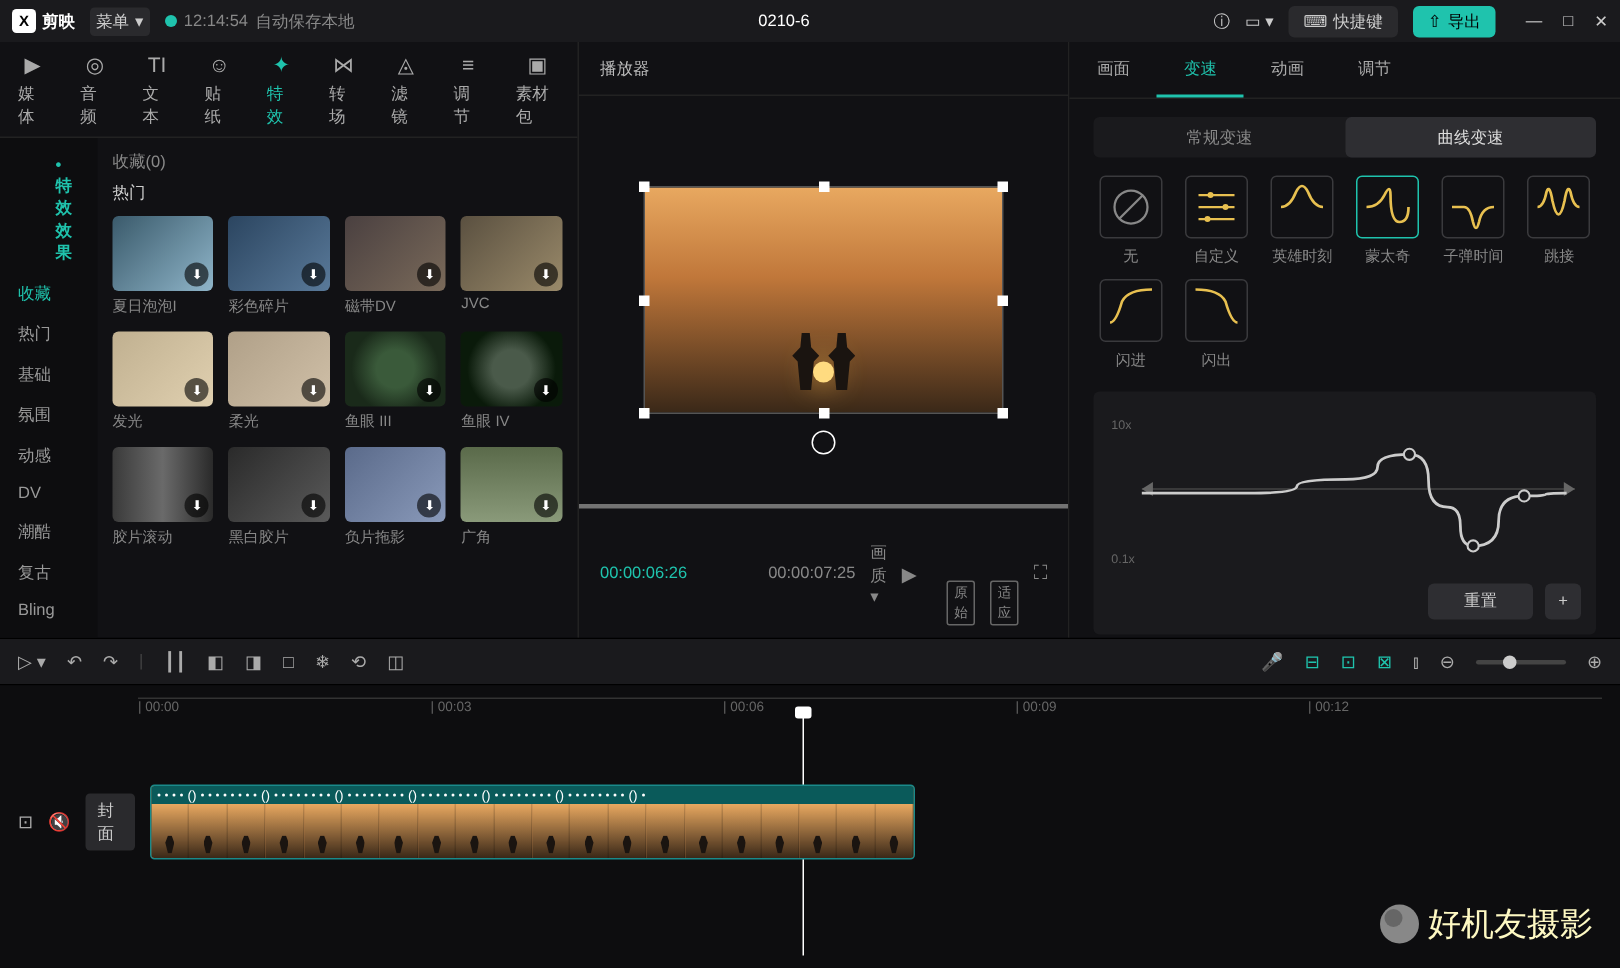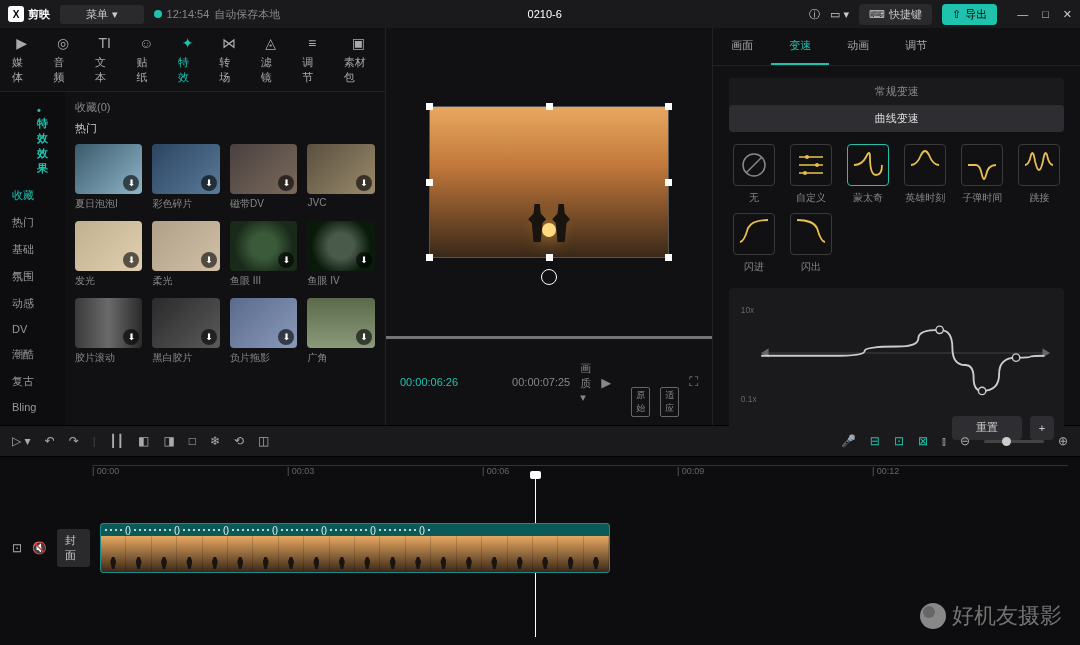--- a/index.html
+++ b/index.html
@@ -1,20 +1,20 @@
 <!DOCTYPE html>
 <html><head>
 <meta charset="utf-8">
 <style>
 * { margin:0; padding:0; box-sizing:border-box; font-family:"Microsoft YaHei",sans-serif; }
 body { background:#0d0d0f; color:#ccc; width:1080px; height:645px; overflow:hidden; position:relative; font-size:11px; }
 .titlebar { height:28px; background:#1a1a1d; display:flex; align-items:center; padding:0 8px; gap:10px; }
 .logo { display:flex; align-items:center; gap:4px; font-weight:bold; color:#fff; }
 .logo-ic { width:16px; height:16px; background:#fff; border-radius:3px; display:flex; align-items:center; justify-content:center; color:#000; font-size:10px; }
-.menu-btn { background:#2a2a2d; padding:2px 26px; border-radius:3px; display:flex; align-items:center; gap:4px; cursor:pointer; }
+.menu-btn { background:#2a2a2d; padding:2px 4px; border-radius:3px; display:flex; align-items:center; gap:4px; cursor:pointer; }
 .save-status { display:flex; align-items:center; gap:5px; color:#888; }
 .dot-green { width:8px; height:8px; border-radius:50%; background:#1fc3ad; }
 .title-center { flex:1; text-align:center; color:#fff; }
 .title-right { display:flex; align-items:center; gap:10px; }
 .pill { background:#2a2a2d; padding:3px 10px; border-radius:4px; display:flex; align-items:center; gap:4px; cursor:pointer; }
 .pill.exp { background:#1fc3ad; color:#000; }
 .winctrl { display:flex; gap:14px; margin-left:10px; color:#ccc; }
 .panels { display:flex; height:397px; }
 .panel-left { width:400px; background:#111114; display:flex; flex-direction:column; border-right:1px solid #222; }
 .tabrow { display:flex; align-items:center; padding:6px 12px 0; gap:22px; border-bottom:1px solid #222; }
@@ -60,21 +60,21 @@
 .rot-ic { position:absolute; bottom:-28px; left:50%; transform:translateX(-50%); width:16px; height:16px; border:1.5px solid #fff; border-radius:50%; }
 .mid-ftr { display:flex; align-items:center; padding:8px 14px; gap:10px; color:#888; border-top:3px solid #737373; }
 .tc1 { color:#1fc3ad; } .tc2 { color:#888;margin-left:44px; }
 .ftr-spacer { flex:1; }
 .ic-btn { cursor:pointer; font-size:13px; }
 .ic-box { border:1px solid #666; padding:1px 4px; border-radius:2px; font-size:9px;margin-top:40px; }
 .panel-right { width:380px; background:#111114; display:flex; flex-direction:column; }
 .r-tabs { display:flex; border-bottom:1px solid #222; }
 .r-tab { padding:10px 18px; cursor:pointer; color:#aaa; }
 .r-tab.active { color:#1fc3ad; border-bottom:2px solid #1fc3ad; }
-.sub-tabs { display:flex; margin:12px 16px; background:#1a1a1d; border-radius:4px;flex-direction:column; }
+.sub-tabs { display:flex; margin:12px 16px; background:#1a1a1d; border-radius:4px; }
 .sub-tab { flex:1; text-align:center; padding:6px; cursor:pointer; color:#888; border-radius:4px; }
 .sub-tab.active { background:#2e2e32; color:#ddd; }
 .curves { display:grid; grid-template-columns:repeat(6,1fr); gap:8px; padding:0 16px; }
 .curve { display:flex; flex-direction:column; align-items:center; gap:5px; cursor:pointer; }
 .curve-ic { width:42px; height:42px; border:1px solid #3a3a3d; border-radius:4px; display:flex; align-items:center; justify-content:center; position:relative; }
 .curve.selected .curve-ic { border:1.5px solid #1fc3ad; }
 .curve-lbl { color:#888; font-size:10px; }
 .graph-area { margin:14px 16px; background:#1a1a1d; border-radius:4px; padding:10px; flex:1; }
 .graph-hdr { display:flex; align-items:center; gap:20px; color:#999; margin-bottom:8px; }
 .graph-hdr .dur-r { margin-left:auto; color:#999; }
@@ -96,21 +96,21 @@
 .track-row { display:flex; align-items:center; margin-top:42px; gap:10px; }
 .track-ctrls { display:flex; gap:10px; width:78px; align-items:center; }
 .cover-btn { background:#2a2a2d; padding:4px 8px; border-radius:3px; }
 .clip { height:50px; width:510px; background:linear-gradient(90deg,#d8985a,#b87a48,#d8985a,#b87a48); border:1.5px solid #1a8a8a; border-radius:3px; position:relative; overflow:hidden; }
 .clip-top { position:absolute; top:0; left:0; right:0; height:12px; background:#0a5a5a; display:flex; align-items:center; padding:0 4px; gap:3px; }
 .cdot { width:2px; height:2px; background:#fff; border-radius:50%; }
 .cparen { color:#fff; font-size:9px; }
 .clip-frames { position:absolute; top:12px; left:0; right:0; bottom:0; display:flex; }
 .frame { flex:1; background:linear-gradient(180deg,#e8a860,#3a2818); border-right:1px solid rgba(0,0,0,0.15); position:relative; }
 .frame::after { content:''; position:absolute; bottom:3px; left:50%; width:6px; height:12px; background:#1a1410; transform:translateX(-50%); clip-path:polygon(30% 0,70% 0,100% 40%,70% 100%,30% 100%,0 40%); }
-.watermark { position:absolute; bottom:14px; right:18px; color:#737373; font-size:22px; display:flex; align-items:center; gap:6px; font-weight:500; }
+.watermark { position:absolute; bottom:14px; right:18px; color:#fef9c3; font-size:22px; display:flex; align-items:center; gap:6px; font-weight:500; }
 .wm-ic { width:26px; height:26px; background:#888; border-radius:50%; position:relative; }
 .wm-ic::after { content:''; position:absolute; top:3px; left:3px; width:12px; height:12px; background:#666; border-radius:50%; }
 svg { display:block; }
 </style>
 </head>
 <body>
 
 <div class="titlebar">
   <div class="logo">
     <div class="logo-ic">X</div>
@@ -278,20 +278,21 @@
                 <div class="dl-ic">⬇</div>
               </div>
               <div class="thumb-lbl">广角</div>
             </div>
           </div>
       </div>
     </div>
   </div>
 
   <div class="panel-mid">
+    <div class="mid-hdr">播放器</div>
     <div class="preview">
       <div class="preview-box">
         <div class="sun"></div>
         <div class="sil">
             <div class="person"></div>
             <div class="person"></div>
           </div>
         <div class="hdl tl"></div>
         <div class="hdl tm"></div>
         <div class="hdl tr"></div>
@@ -342,35 +343,35 @@
               <line x1="8" y1="12" x2="32" y2="12" stroke="#e8c050" stroke-width="1.5"></line>
               <circle cx="16" cy="12" r="2" fill="#e8c050"></circle>
               <line x1="8" y1="20" x2="32" y2="20" stroke="#e8c050" stroke-width="1.5"></line>
               <circle cx="26" cy="20" r="2" fill="#e8c050"></circle>
               <line x1="8" y1="28" x2="32" y2="28" stroke="#e8c050" stroke-width="1.5"></line>
               <circle cx="14" cy="28" r="2" fill="#e8c050"></circle>
             </svg>
           </div>
           <div class="curve-lbl">自定义</div>
         </div>
+        <div class="curve">
+          <div class="curve-ic">
+            <svg width="40" height="40">
+              <path d="M6 20 Q12 20 16 10 Q20 2 24 10 Q28 20 34 20" stroke="#e8c050" fill="none" stroke-width="1.8"></path>
+            </svg>
+          </div>
+          <div class="curve-lbl">英雄时刻</div>
+        </div>
         <div class="curve selected">
           <div class="curve-ic">
             <svg width="40" height="40">
               <path d="M6 20 Q14 20 18 12 Q22 4 22 12 Q22 30 28 30 Q34 30 34 20" stroke="#e8c050" fill="none" stroke-width="1.8"></path>
             </svg>
           </div>
           <div class="curve-lbl">蒙太奇</div>
-        </div>
-        <div class="curve">
-          <div class="curve-ic">
-            <svg width="40" height="40">
-              <path d="M6 20 Q12 20 16 10 Q20 2 24 10 Q28 20 34 20" stroke="#e8c050" fill="none" stroke-width="1.8"></path>
-            </svg>
-          </div>
-          <div class="curve-lbl">英雄时刻</div>
         </div>
         <div class="curve">
           <div class="curve-ic">
             <svg width="40" height="40">
               <path d="M6 20 L14 20 Q18 20 20 30 Q22 38 24 30 Q26 20 34 20" stroke="#e8c050" fill="none" stroke-width="1.8"></path>
             </svg>
           </div>
           <div class="curve-lbl">子弹时间</div>
         </div>
         <div class="curve">

